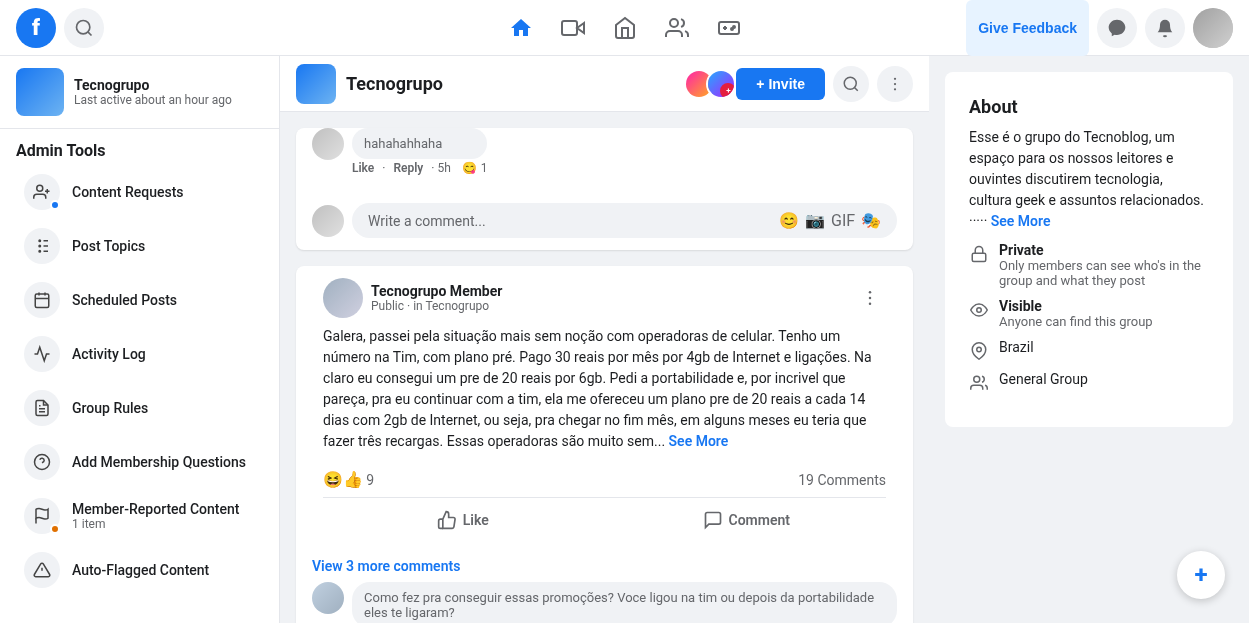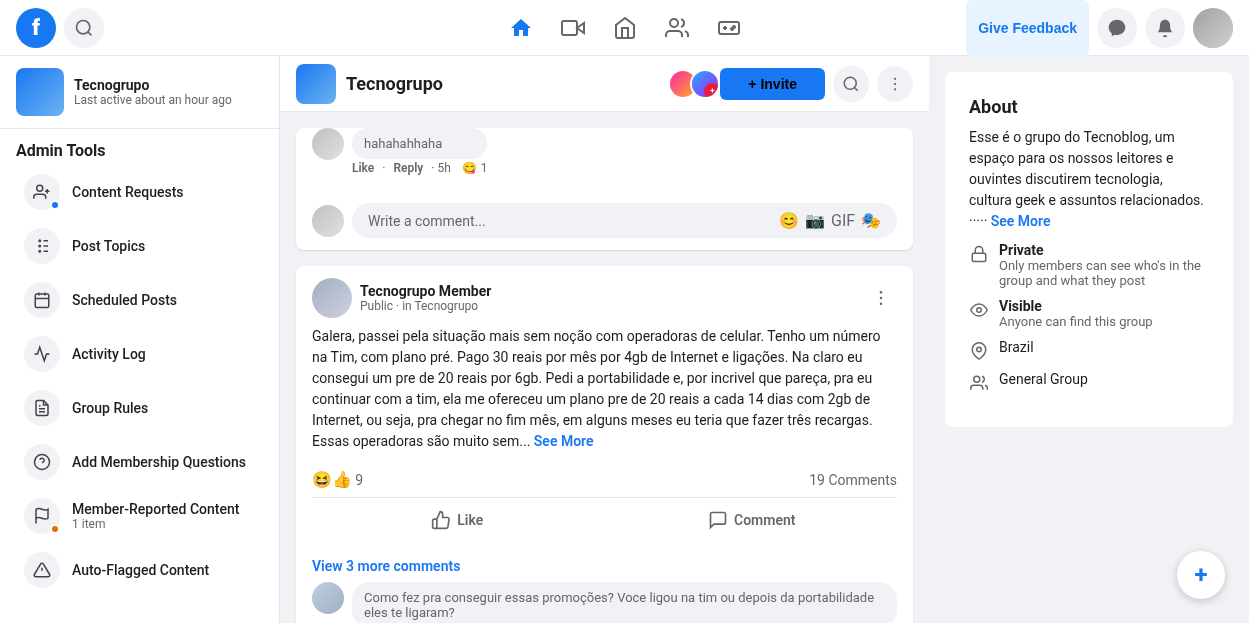--- a/index.html
+++ b/index.html
@@ -48,21 +48,21 @@
     .badge-orange { background: #e07000; }
     .sub-label { font-size: 12px; color: #65676b; }
 
     
     .center-feed { flex: 1; overflow-y: auto; background: #f0f2f5; }
     .group-top-bar { background: #fff; padding: 0 16px; display: flex; align-items: center; justify-content: space-between; height: 56px; border-bottom: 1px solid #e4e6eb; }
     .group-top-left { display: flex; align-items: center; gap: 10px; }
     .group-avatar-sm { width: 40px; height: 40px; background: linear-gradient(135deg, #1877f2, #6db3f2); border-radius: 8px; }
     .group-name-bar { font-size: 18px; font-weight: 700; color: #1c1e21; }
     .group-top-right { display: flex; align-items: center; gap: 8px; }
-    .invite-btn { background: #1877f2; color: #000000; border: none; padding: 8px 28px; border-radius: 6px; font-size: 14px; font-weight: 600; cursor: pointer; display: flex; align-items: center; gap: 4px; }
+    .invite-btn { background: #1877f2; color: #ffffff; border: none; padding: 8px 20px; border-radius: 6px; font-size: 14px; font-weight: 600; cursor: pointer; display: flex; align-items: center; gap: 4px; }
     .icon-btn-sm { width: 36px; height: 36px; background: #f0f2f5; border-radius: 50%; display: flex; align-items: center; justify-content: center; cursor: pointer; }
     .avatar-stack { display: flex; }
     .avatar-sm { width: 30px; height: 30px; background: #c0c0c0; border-radius: 50%; border: 2px solid #fff; margin-right: -8px; overflow: hidden; }
     .avatar-sm-img { width: 100%; height: 100%; background: linear-gradient(135deg, #a0a0a0, #d0d0d0); }
     .avatar-badge { width: 16px; height: 16px; background: #e41e3f; border-radius: 50%; position: absolute; bottom: -2px; right: -2px; display: flex; align-items: center; justify-content: center; font-size: 8px; color: #fff; font-weight: 700; }
 
     
     .feed-area { padding: 16px; display: flex; flex-direction: column; gap: 16px; }
     .post-card { background: #fff; border-radius: 8px; box-shadow: 0 1px 2px rgba(0,0,0,0.1); overflow: hidden; }
     .post-comment-thread { padding: 0 16px 12px; }
@@ -73,21 +73,21 @@
     .comment-actions { display: flex; gap: 8px; margin-top: 2px; font-size: 12px; color: #65676b; }
     .comment-action { cursor: pointer; font-weight: 600; }
     .comment-time { font-weight: 400; }
     .comment-reactions { font-size: 12px; margin-left: 4px; }
     .write-comment-row { display: flex; align-items: center; gap: 8px; padding: 8px 16px 12px; }
     .write-comment-avatar { width: 32px; height: 32px; background: linear-gradient(135deg, #c0c0c0, #e0e0e0); border-radius: 50%; flex-shrink: 0; }
     .write-comment-input { flex: 1; background: #f0f2f5; border-radius: 20px; padding: 8px 16px; font-size: 14px; color: #65676b; display: flex; align-items: center; justify-content: space-between; }
     .comment-input-icons { display: flex; gap: 6px; color: #65676b; }
     .emoji-icon { font-size: 16px; cursor: pointer; }
 
-    .post-body { padding: 12px 16px; }
+    .post-body { padding: 12px 27px; }
     .post-header { display: flex; align-items: center; justify-content: space-between; margin-bottom: 8px; }
     .post-author { display: flex; align-items: center; gap: 8px; }
     .post-avatar { width: 40px; height: 40px; background: linear-gradient(135deg, #a0b0c0, #d0d0e0); border-radius: 50%; flex-shrink: 0; }
     .post-author-name { font-size: 14px; font-weight: 700; color: #1c1e21; }
     .post-meta { font-size: 12px; color: #65676b; }
     .more-btn { width: 32px; height: 32px; border-radius: 50%; display: flex; align-items: center; justify-content: center; cursor: pointer; }
     .post-text { font-size: 14px; color: #1c1e21; line-height: 1.5; margin-bottom: 10px; }
     .see-more { color: #1877f2; cursor: pointer; font-weight: 600; }
     .post-stats { display: flex; justify-content: space-between; align-items: center; padding: 8px 0; border-bottom: 1px solid #e4e6eb; font-size: 14px; color: #65676b; }
     .reaction-icons { font-size: 16px; }

